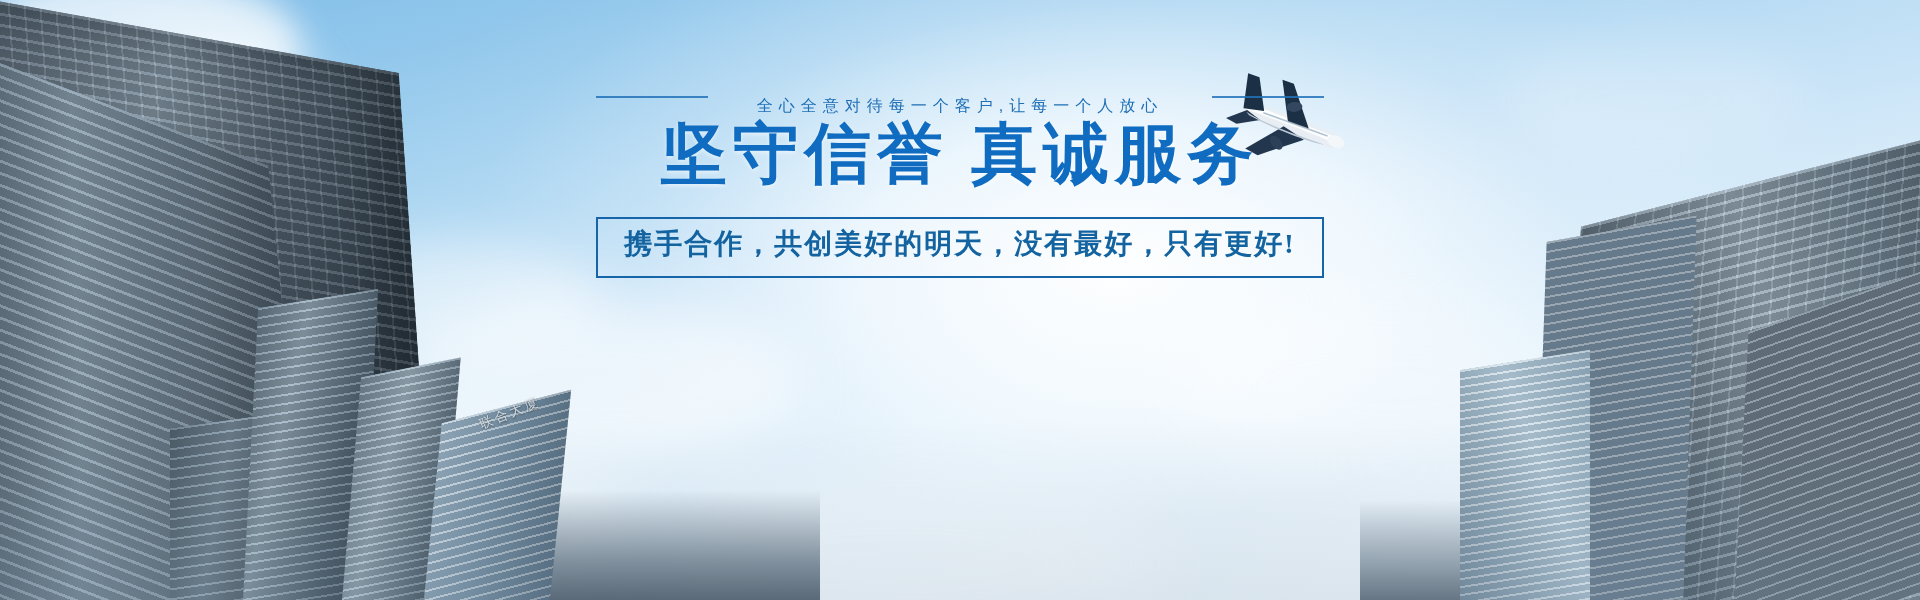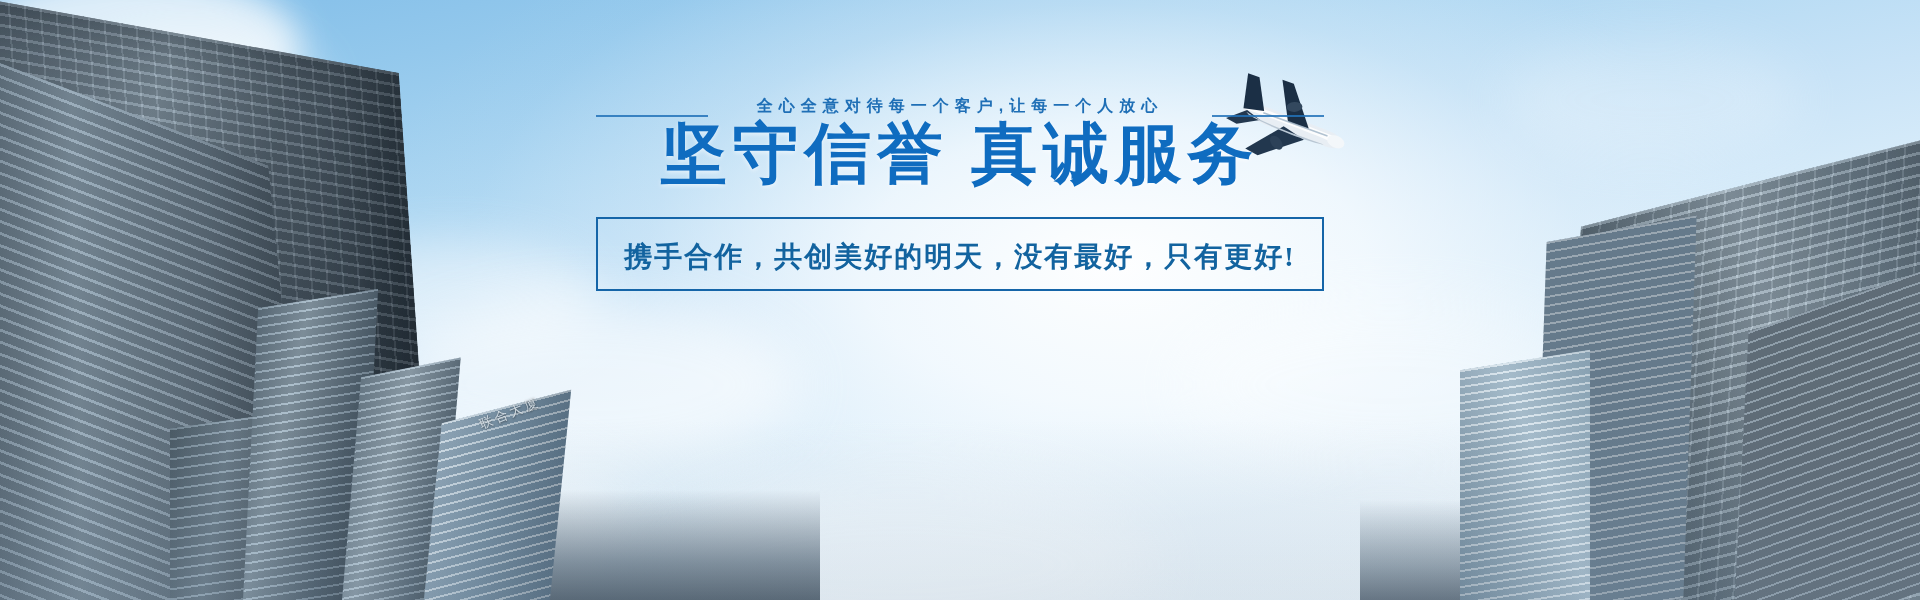--- a/index.html
+++ b/index.html
@@ -157,23 +157,22 @@
 
   
   .content {
     position:absolute;
     left:0; right:0; top:96px;
     display:flex; flex-direction:column; align-items:center;
     z-index:6;
   }
 
   .tagline-row {
-    display:flex; align-items:flex-end; justify-content:center;
+    display:flex; align-items:flex-start; justify-content:center;
     gap:49px;
-    font-weight:bold;
   }
   .tag-rule { width:112px; height:2px; background:#2272b8; opacity:.85; }
   .tagline {
     color:#1f6fb6;
     font-size:16px;
     letter-spacing:6px;
     white-space:nowrap;
     font-family:"Liberation Sans", sans-serif;
   }
 
@@ -184,21 +183,21 @@
     font-size:66px;
     letter-spacing:6px;
     line-height:1.12;
     white-space:nowrap;
     text-shadow:0 2px 4px rgba(255,255,255,.55);
   }
 
   .subtitle-box {
     margin-top:26px;
     border:2px solid #1565a8;
-    padding:19px 26px 13px;
+    padding:6px 26px 13px;
   }
   .subtitle {
     color:#12639f;
     font-family:"Liberation Serif", serif;
     font-weight:bold;
     font-size:28px;
     letter-spacing:2px;
     white-space:nowrap;
   }
 

